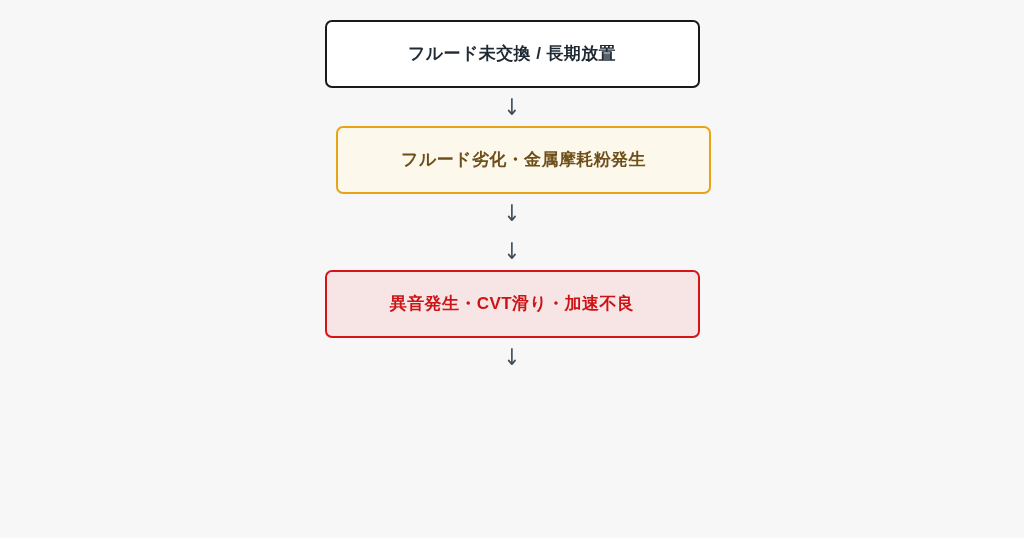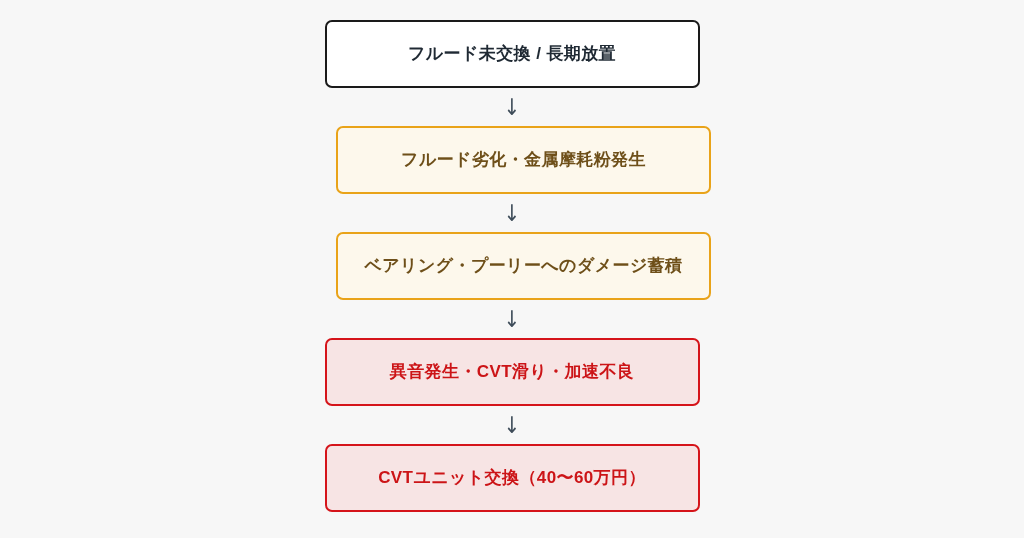--- a/index.html
+++ b/index.html
@@ -107,33 +107,27 @@
   </div>
 
   <div class="flow-node stage-warning">
     <span class="node-label">フルード劣化・金属摩耗粉発生</span>
   </div>
 
   <div class="flow-connector">
     <span class="arrow-glyph">↓</span>
   </div>
 
-  <div class="flow-node stage-warning">
-    <span class="node-label">ベアリング・プーリーへのダメージ蓄積</span>
-  </div>
 
   <div class="flow-connector">
     <span class="arrow-glyph">↓</span>
   </div>
 
   <div class="flow-node stage-danger">
     <span class="node-label">異音発生・CVT滑り・加速不良</span>
   </div>
 
   <div class="flow-connector">
     <span class="arrow-glyph">↓</span>
   </div>
 
-  <div class="flow-node stage-danger">
-    <span class="node-label">CVTユニット交換（40〜60万円）</span>
-  </div>
 
 </div>
 
 </body></html>

